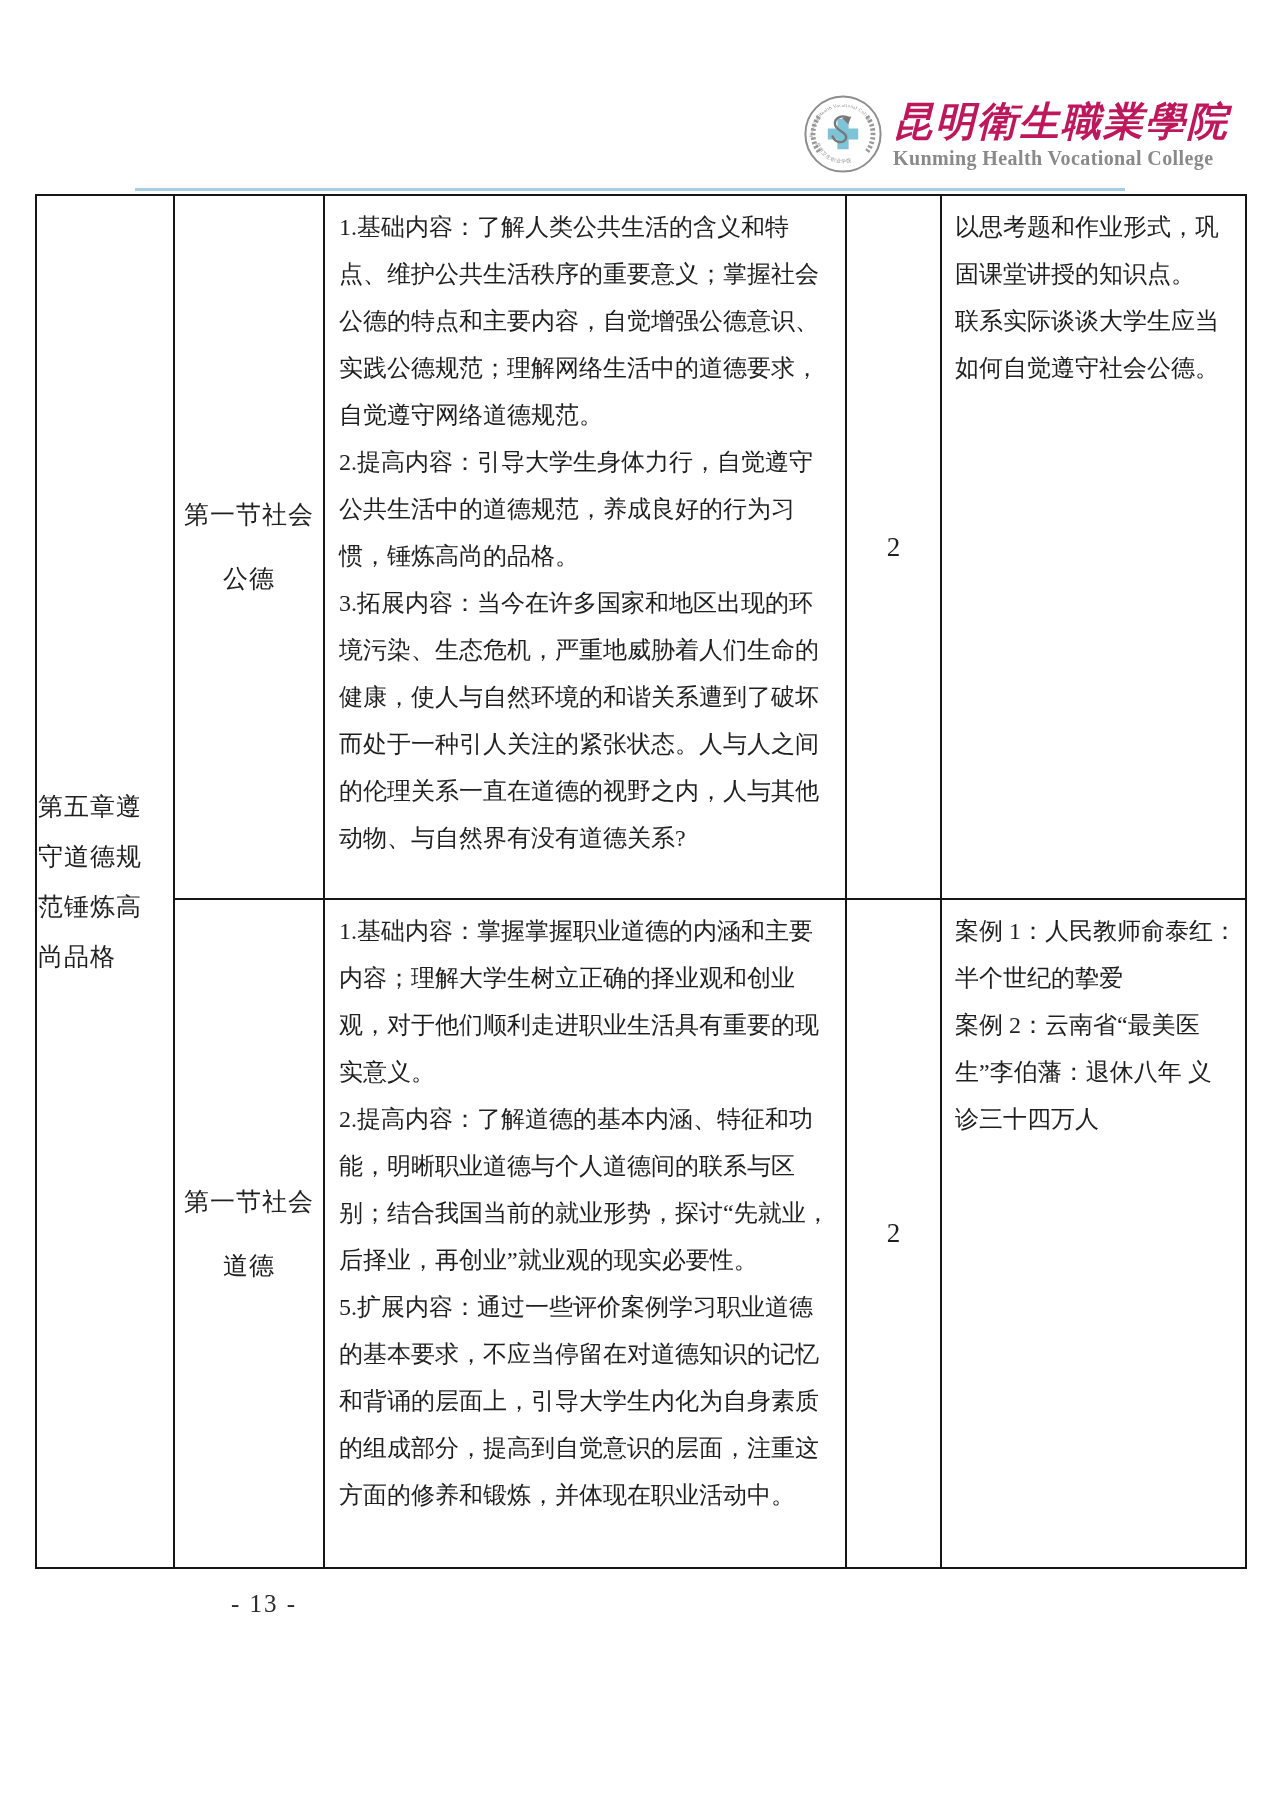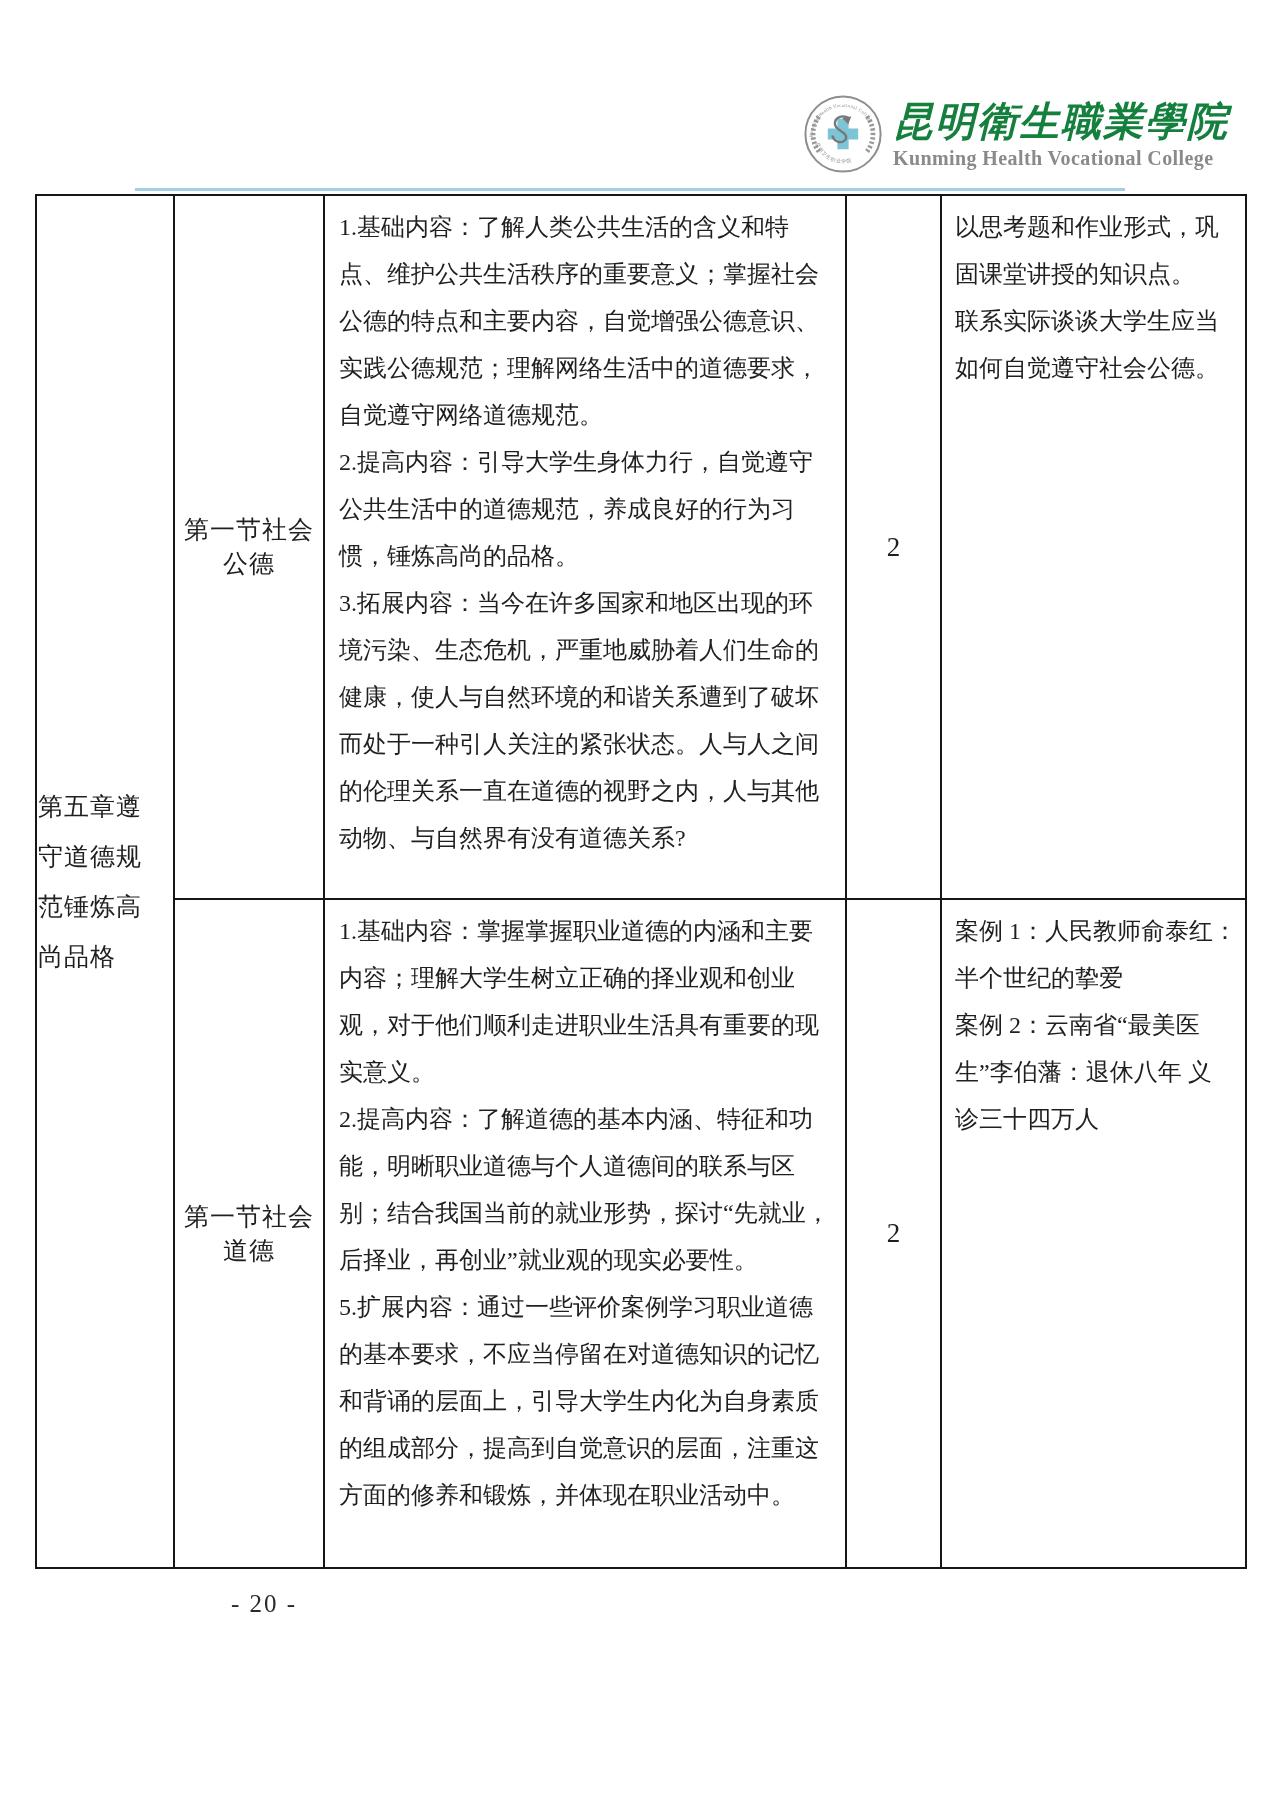--- a/index.html
+++ b/index.html
@@ -5,41 +5,41 @@
   html,body{margin:0;padding:0;}
   body{
     width:1274px;height:1801px;position:relative;background:#ffffff;
     font-family:"Liberation Serif","DejaVu Serif",serif;color:#1f1f1f;
     overflow:hidden;
   }
   
   .logo{position:absolute;left:803px;top:94px;width:80px;height:80px;}
   .college-name{position:absolute;left:893px;top:99px;width:352px;}
   .name-zh{
-    font-size:40px;line-height:44px;color:#15803d;font-weight:bold;font-style:italic;
+    font-size:40px;line-height:44px;color:#be185d;font-weight:bold;font-style:italic;
     letter-spacing:2px;white-space:nowrap;font-family:"DejaVu Serif",serif;
   }
   .name-en{
     font-size:20px;line-height:22px;color:#8a8a8a;font-weight:bold;margin-top:4px;
     letter-spacing:0.4px;white-space:nowrap;
   }
   .header-rule{position:absolute;left:135px;top:188px;width:990px;height:3px;background:#a6cfe3;}
   
   table.syllabus{
     position:absolute;left:35px;top:194px;border-collapse:collapse;table-layout:fixed;
   }
   table.syllabus td{border:2px solid #161616;overflow:hidden;margin-left:32px;}
   tr.row1{height:704px;}
   tr.row2{height:669px;}
   td.chapter{
     text-align:left;vertical-align:middle;font-size:25px;line-height:50px;
     white-space:pre-line;letter-spacing:1px;
   }
   td.section{
-    text-align:center;vertical-align:middle;font-size:25px;line-height:34px;
+    text-align:center;vertical-align:middle;font-size:25px;line-height:64px;
     white-space:pre-line;letter-spacing:1px;
   }
   td.content{
     vertical-align:top;padding:8px 4px 0 14px;font-size:24px;line-height:47px;
     white-space:pre-line;letter-spacing:0px;
   }
   td.hours{text-align:center;vertical-align:middle;font-size:27px;}
   td.assignment{
     vertical-align:top;padding:8px 4px 12px 13px;font-size:24px;line-height:47px;
     white-space:pre-line;letter-spacing:0px;
@@ -135,13 +135,13 @@
       <td class="hours">2</td>
       <td class="assignment">案例 1：人民教师俞泰红：
 半个世纪的挚爱
 案例 2：云南省“最美医
 生”李伯藩：退休八年 义
 诊三十四万人</td>
     </tr>
   </tbody>
 </table>
 
-<div class="page-number">- 20 -</div>
+<div class="page-number">- 13 -</div>
 
 </body></html>

